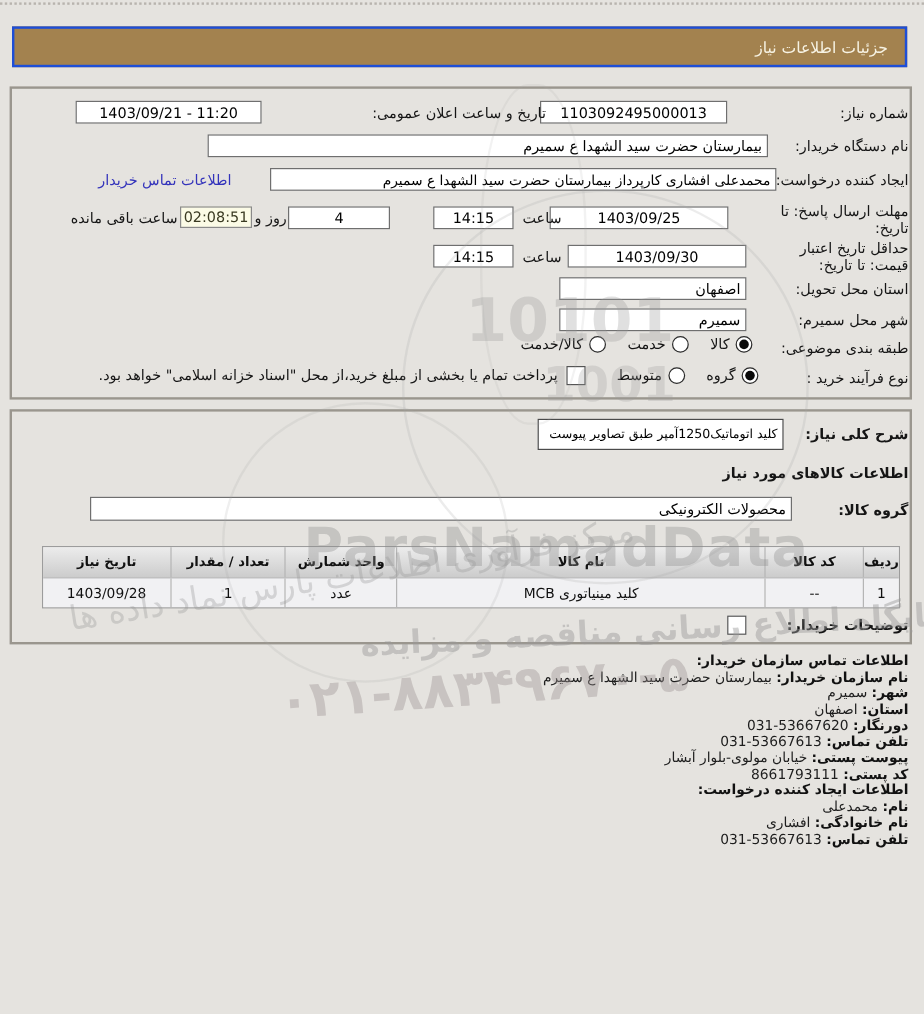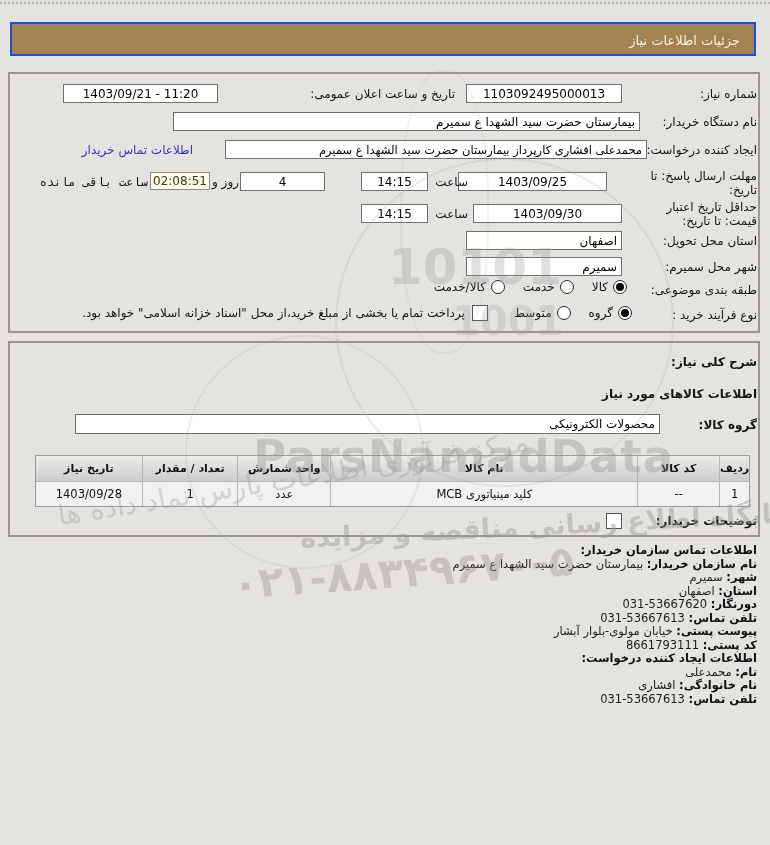--- a/index.html
+++ b/index.html
@@ -40,39 +40,39 @@
 
   <div class="dotline"></div>
 
   <div class="hdrbar">
     <span>جزئیات اطلاعات نیاز</span>
   </div>
 
   <div class="panel" style="left:8px;top:72px;width:748px;height:257px;"></div>
 
   <span class="lbl" style="right:13px;top:87px;">شماره نیاز:</span>
-  <div class="box" style="right:148px;top:84px;width:154px;height:17px;margin-left:44px;">1103092495000013</div>
+  <div class="box" style="right:164px;top:84px;width:154px;height:17px;margin-left:44px;">1103092495000013</div>
   <span class="lbl" style="right:315px;top:87px;">تاریخ و ساعت اعلان عمومی:</span>
   <div class="box" style="right:552px;top:84px;width:153px;height:17px;">1403/09/21 - 11:20</div>
 
   <span class="lbl" style="right:13px;top:115px;">نام دستگاه خریدار:</span>
   <div class="box rt" style="right:130px;top:112px;width:457px;height:17px;">بیمارستان حضرت سید الشهدا  ع  سمیرم</div>
 
   <span class="lbl" style="right:13px;top:143px;">ایجاد کننده درخواست:</span>
   <div class="box rt" style="right:123px;top:140px;width:412px;height:17px;font-size:11.5px;">محمدعلی افشاری کارپرداز بیمارستان حضرت سید الشهدا  ع  سمیرم</div>
   <span class="link" style="right:577px;top:143px;">اطلاعات تماس خریدار</span>
 
   <span class="lbl wrap" style="right:13px;top:169px;">مهلت ارسال پاسخ: تا تاریخ:</span>
   <div class="box" style="right:163px;top:172px;width:147px;height:17px;">1403/09/25</div>
   <span class="lbl" style="right:302px;top:175px;">ساعت</span>
   <div class="box" style="right:342px;top:172px;width:65px;height:17px;">14:15</div>
   <div class="box" style="right:445px;top:172px;width:83px;height:17px;">4</div>
   <span class="lbl" style="right:531px;top:175px;">روز و</span>
   <div class="box" style="right:560px;top:172px;width:58px;height:16px;background:#fbfbe6;border-color:#8a8a8a;color:#3a3a22;">02:08:51</div>
-  <span class="lbl" style="right:622px;top:175px;font-family:Liberation Mono, monospace;">ساعت باقی مانده</span>
+  <span class="lbl" style="right:622px;top:175px;">ساعت باقی مانده</span>
 
   <span class="lbl wrap" style="right:13px;top:200px;">حداقل تاریخ اعتبار قیمت: تا تاریخ:</span>
   <div class="box" style="right:148px;top:204px;width:147px;height:17px;">1403/09/30</div>
   <span class="lbl" style="right:302px;top:207px;">ساعت</span>
   <div class="box" style="right:342px;top:204px;width:65px;height:17px;">14:15</div>
 
   <span class="lbl" style="right:13px;top:234px;">استان محل تحویل:</span>
   <div class="box rt" style="right:148px;top:231px;width:146px;height:17px;">اصفهان</div>
 
   <span class="lbl" style="right:13px;top:260px;">شهر محل سمیرم:</span>
@@ -94,20 +94,21 @@
     <span class="olbl">گروه</span>
     <span class="radio"></span>
     <span class="olbl" style="margin-left:26px;">متوسط</span>
     <span class="chk"></span>
     <span class="note">پرداخت تمام یا بخشی از مبلغ خرید،از محل "اسناد خزانه اسلامی" خواهد بود.</span>
   </div>
 
   <div class="panel" style="left:8px;top:341px;width:748px;height:192px;"></div>
 
   <span class="lbl b" style="right:13px;top:355px;">شرح کلی نیاز:</span>
+  <div class="box rt" style="right:117px;top:349px;width:195px;height:24px;font-size:10.5px;border-color:#4a4a4a;">کلید اتوماتیک1250آمپر طبق تصاویر پیوست</div>
 
   <span class="lbl b" style="right:13px;top:387px;">اطلاعات کالاهای مورد نیاز</span>
 
   <span class="lbl b" style="right:13px;top:418px;">گروه کالا:</span>
   <div class="box rt" style="right:110px;top:414px;width:575px;height:18px;">محصولات الکترونیکی</div>
 
   <div class="tbl">
     <div class="trow head">
       <div class="tc c-row">ردیف</div>
       <div class="tc c-code">کد کالا</div>

